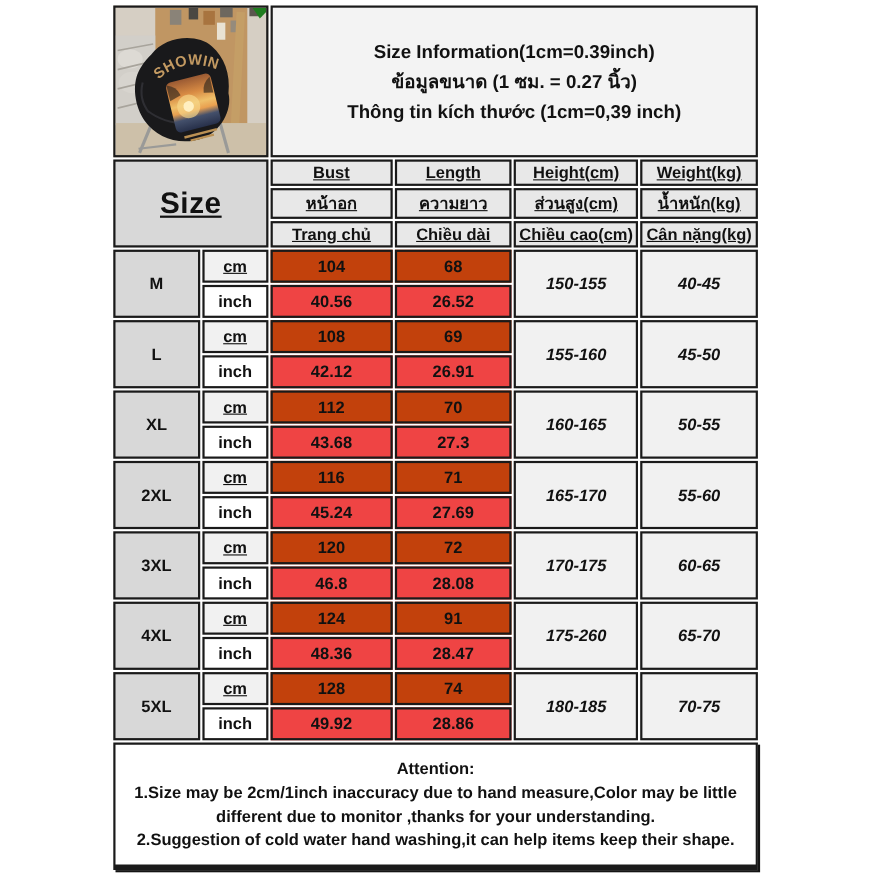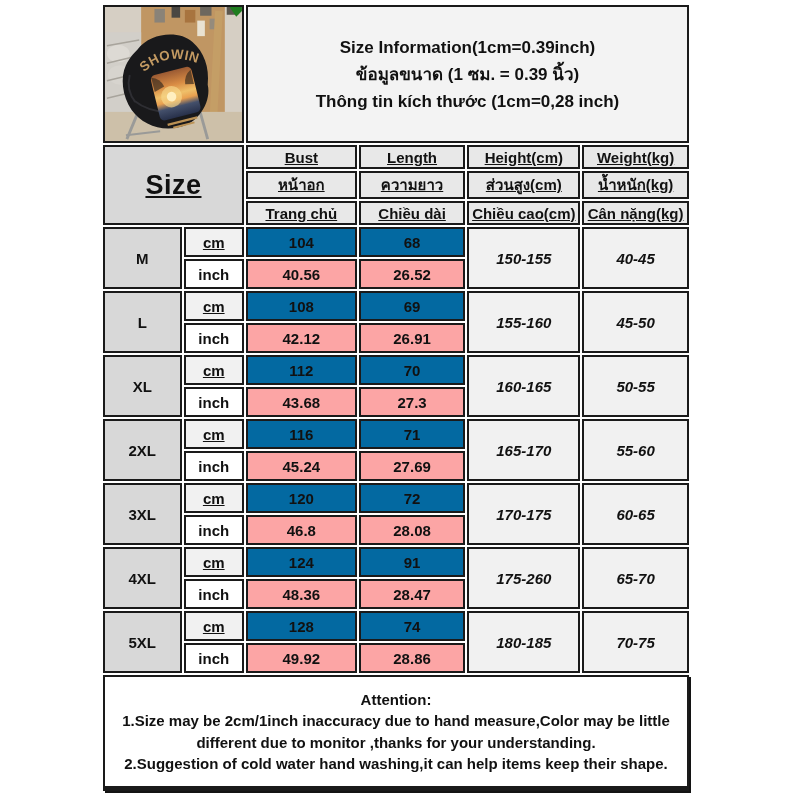--- a/index.html
+++ b/index.html
@@ -16,22 +16,22 @@
   .title-cell{background:#f3f3f3;margin-top:48px;}
   .title-cell div{font-size:17px;line-height:27px;font-weight:bold;}
   
   .hdr td{height:24px;background:#e8e8e8;font-size:15px;text-decoration:underline;}
   .size-head{background:#d8d8d8 !important;font-size:27px !important;letter-spacing:0.5px;}
   
   .cm-row td,.inch-row td{height:30px;}
   .size-label{background:#d8d8d8;}
   .unit-cm{background:#f1f1f1;text-decoration:underline;}
   .unit-inch{background:#ffffff;margin-top:32px;}
-  .val-cm{background:#0369a1;}
-  .val-inch{background:#fca5a5;}
+  .val-cm{background:#c2410c;}
+  .val-inch{background:#ef4444;}
   .range{background:#f1f1f1;font-style:italic;}
   
   .attention{height:116px;background:#ffffff;text-align:left;vertical-align:top;
        font-weight:normal;font-size:14.6px;line-height:21.5px;padding:2px 5px;
        border-bottom-width:5px !important;box-shadow:2px 2px 0 #141414;}
 </style>
 </head>
 <body>
 
 <div class="page">
@@ -96,22 +96,22 @@
           <path d="M51,68 q9,3 11,12 l-11,3 z" fill="#3c2e20" opacity="0.7"></path>
           <path d="M93,70 q-8,4 -9,13 l9,2 z" fill="#3c2e20" opacity="0.7"></path>
           <rect x="56" y="118" width="32" height="2.4" fill="#bb9154"></rect>
           <rect x="61" y="122.5" width="23" height="2" fill="#bb9154"></rect>
         </g>
         <polygon points="131,0 144,0 144,4 138,10" fill="#1f7d1f"></polygon>
       </svg>
     </td>
     <td colspan="4" class="title-cell">
       <div>Size Information(1cm=0.39inch)</div>
-      <div>ข้อมูลขนาด (1 ซม. = 0.39 นิ้ว)</div>
-      <div>Thông tin kích thước (1cm=0,28 inch)</div>
+      <div>ข้อมูลขนาด (1 ซม. = 0.27 นิ้ว)</div>
+      <div>Thông tin kích thước (1cm=0,39 inch)</div>
     </td>
   </tr>
 
   <tr class="hdr">
     <td colspan="2" rowspan="3" class="size-head">Size</td>
     <td>Bust</td>
     <td>Length</td>
     <td>Height(cm)</td>
     <td>Weight(kg)</td>
   </tr>

